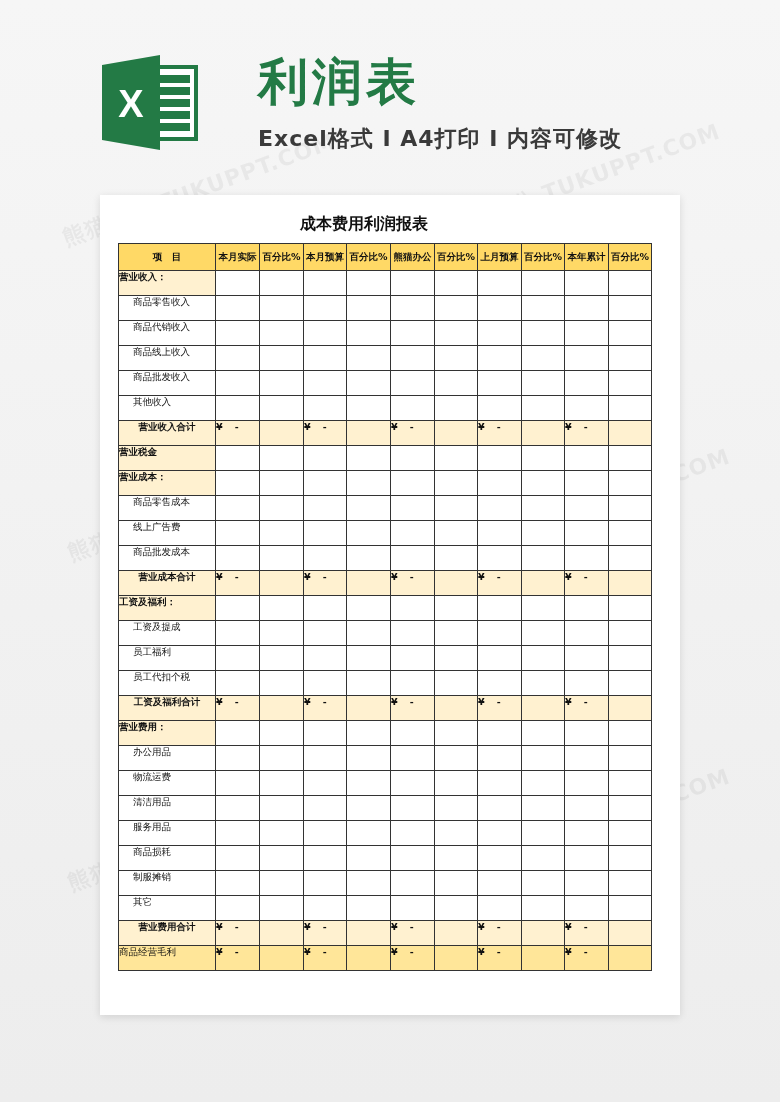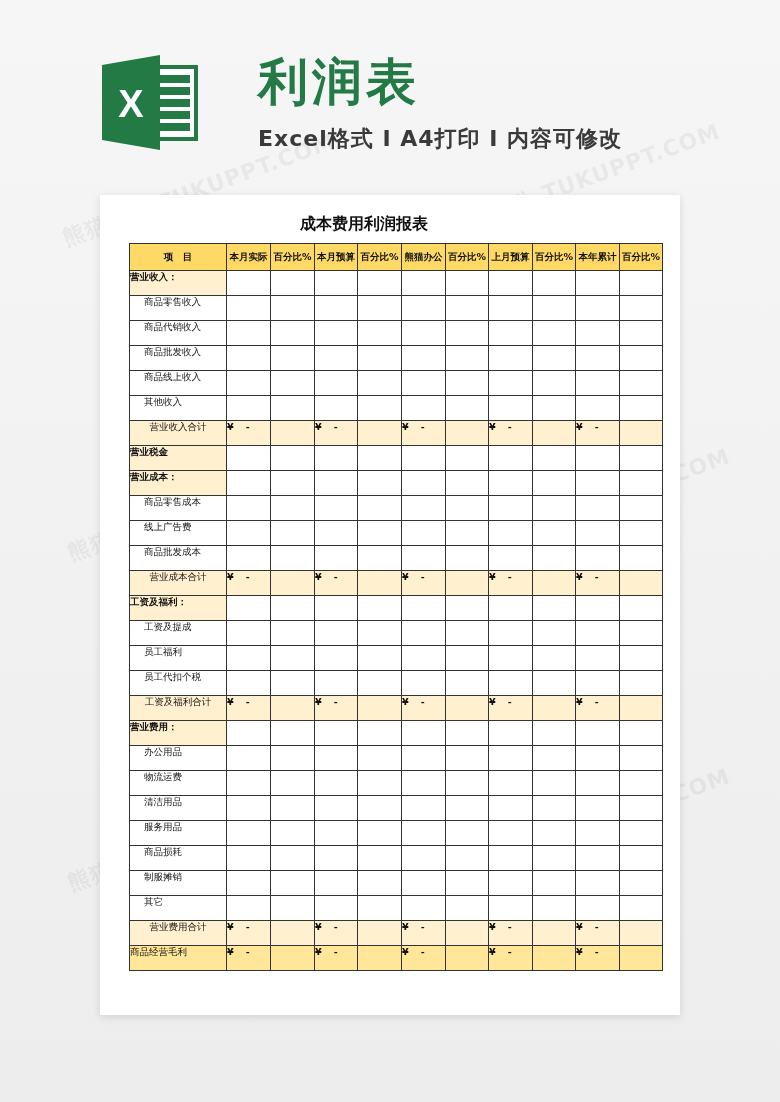--- a/index.html
+++ b/index.html
@@ -24,33 +24,33 @@
   }
   .paper {
     position:absolute; left:100px; top:195px; width:580px; height:820px;
     background:#fff; box-shadow: 0 2px 8px rgba(0,0,0,0.12);
   }
   .sheet-title {
     position:absolute; left:0; top:18px; width:528px; text-align:center;
     font-size:16px; font-weight:bold; color:#111; line-height:22px;
   }
   table.grid {
-    position:absolute; left:29px; top:48px; border-collapse:collapse; table-layout:fixed;
+    position:absolute; left:18px; top:48px; border-collapse:collapse; table-layout:fixed;
     font-size:9.5px; color:#111;
   }
   table.grid td, table.grid th {
     border:1px solid #333; padding:0; height:24px; overflow:hidden; white-space:nowrap;
   }
   table.grid th {
     background:#ffd966; font-weight:bold; height:26px; text-align:center; font-size:9.5px;
   }
   td.label { text-align:left; padding-left:2px; vertical-align:top; padding-top:2px; }
   td.label.section { background:#fff1d0; font-weight:bold; }
   td.label.item { padding-left:14px; }
-  td.label.total { text-align:center; font-weight:normal; padding-left:0; }
+  td.label.total { text-align:center; font-weight:bold; padding-left:0; }
   tr.total td { background:#fff1d0; }
   tr.final td { background:#ffe699; }
   td.val { text-align:left; padding-left:6px; vertical-align:top; padding-top:3px; font-weight:bold; }
   td.val .dash { margin-left:12px; }
 </style>
 </head>
 <body>
 
 <div class="watermark" style="left:55px;top:175px;">熊猫办公 TUKUPPT.COM</div>
 <div class="watermark" style="left:440px;top:165px;">熊猫办公 TUKUPPT.COM</div>
@@ -142,34 +142,34 @@
           <td></td>
           <td></td>
           <td></td>
           <td></td>
           <td></td>
           <td></td>
           <td></td>
           <td></td>
         </tr>
         <tr>
+          <td class="label item">商品线上收入</td>
+          <td></td>
+          <td></td>
+          <td></td>
+          <td></td>
+          <td></td>
+          <td></td>
+          <td></td>
+          <td></td>
+          <td></td>
+          <td></td>
+        </tr>
+        <tr>
           <td class="label item">商品批发收入</td>
-          <td></td>
-          <td></td>
-          <td></td>
-          <td></td>
-          <td></td>
-          <td></td>
-          <td></td>
-          <td></td>
-          <td></td>
-          <td></td>
-        </tr>
-        <tr>
-          <td class="label item">商品线上收入</td>
           <td></td>
           <td></td>
           <td></td>
           <td></td>
           <td></td>
           <td></td>
           <td></td>
           <td></td>
           <td></td>
           <td></td>

